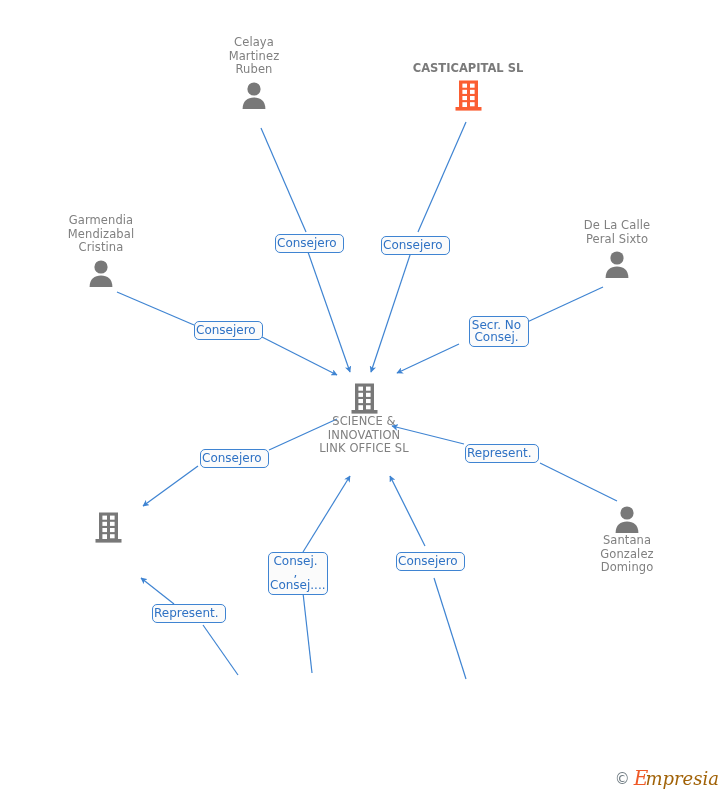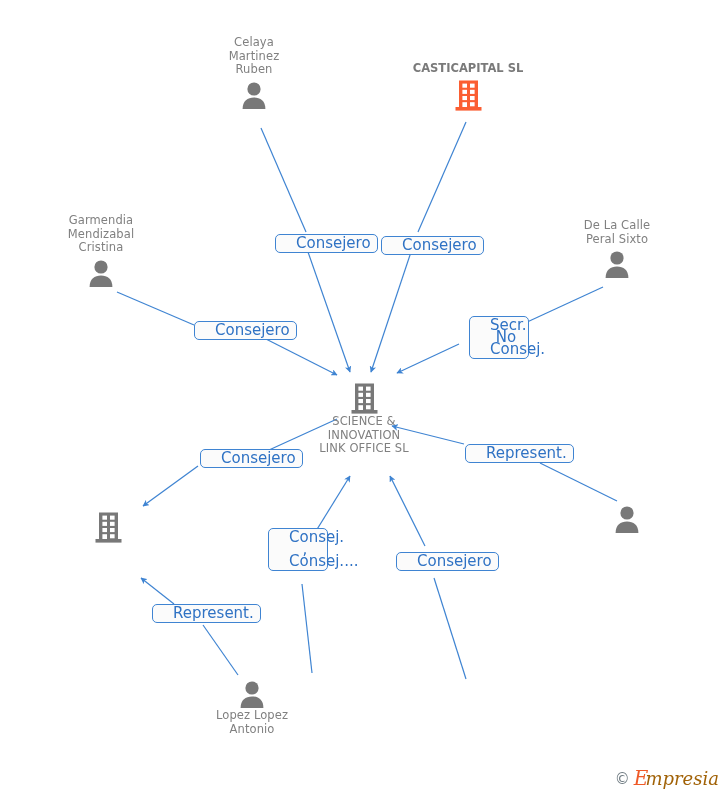--- a/index.html
+++ b/index.html
@@ -60,23 +60,23 @@
   .label-below .node-label {
     margin-top: 1px;
   }
   .edge-label {
     position: absolute;
     z-index: 6;
     background: #fbfbfb;
     border: 1px solid #3f84d2;
     border-radius: 5px;
     color: #2f72c4;
-    font-size: 15px;
+    font-size: 12px;
     line-height: 12px;
-    padding: 2px 6px 3px 20px;
+    padding: 2px 6px 3px 1px;
     white-space: pre-line;
     text-align: center;
     box-sizing: border-box;
   }
   .watermark {
     position: absolute;
     right: 8px;
     bottom: 6px;
     z-index: 10;
     display: flex;
@@ -251,42 +251,35 @@
     </span>
   </div>
 
   <div class="node label-below" style="left:627px; top:505px;">
     <span class="node-icon">
       <svg width="26" height="28" viewBox="0 0 26 28" xmlns="http://www.w3.org/2000/svg">
         <circle cx="13" cy="8" r="6.6" fill="#787878"></circle>
         <path d="M1.6 28 C1.6 19.6 6.6 16.4 13 16.4 C19.4 16.4 24.4 19.6 24.4 28 Z" fill="#787878"></path>
       </svg>
     </span>
-  </div>
-
-  <div class="node label-below" style="left:252px; top:680px;">
-    <span class="node-icon">
-      <svg width="26" height="28" viewBox="0 0 26 28" xmlns="http://www.w3.org/2000/svg">
-        <circle cx="13" cy="8" r="6.6" fill="#787878"></circle>
-        <path d="M1.6 28 C1.6 19.6 6.6 16.4 13 16.4 C19.4 16.4 24.4 19.6 24.4 28 Z" fill="#787878"></path>
-      </svg>
-    </span>
-    <span class="node-label">Lopez Lopez
-Antonio</span>
-  </div>
+    <span class="node-label">Santana
+Gonzalez
+Domingo</span>
+  </div>
+
 
 
   <div class="edge-label" style="left:275px; top:234px;">Consejero</div>
   <div class="edge-label" style="left:381px; top:236px;">Consejero</div>
   <div class="edge-label" style="left:194px; top:321px;">Consejero</div>
   <div class="edge-label" style="left:461px; top:316px; width:60px;margin-left:8px;">Secr.  No
 Consej.</div>
   <div class="edge-label" style="left:200px; top:449px;">Consejero</div>
   <div class="edge-label" style="left:465px; top:444px;">Represent.</div>
-  <div class="edge-label" style="left:268px; top:528px; width:60px;">Consej. ,
+  <div class="edge-label" style="left:268px; top:552px; width:60px;">Consej. ,
 Consej....</div>
   <div class="edge-label" style="left:152px; top:604px;">Represent.</div>
   <div class="edge-label" style="left:396px; top:552px;">Consejero</div>
 
   <div class="watermark">
     <span class="wm-c">©</span>
     <span><span class="wm-e">E</span><span class="wm-text">mpresia</span></span>
   </div>
 
 </div>

